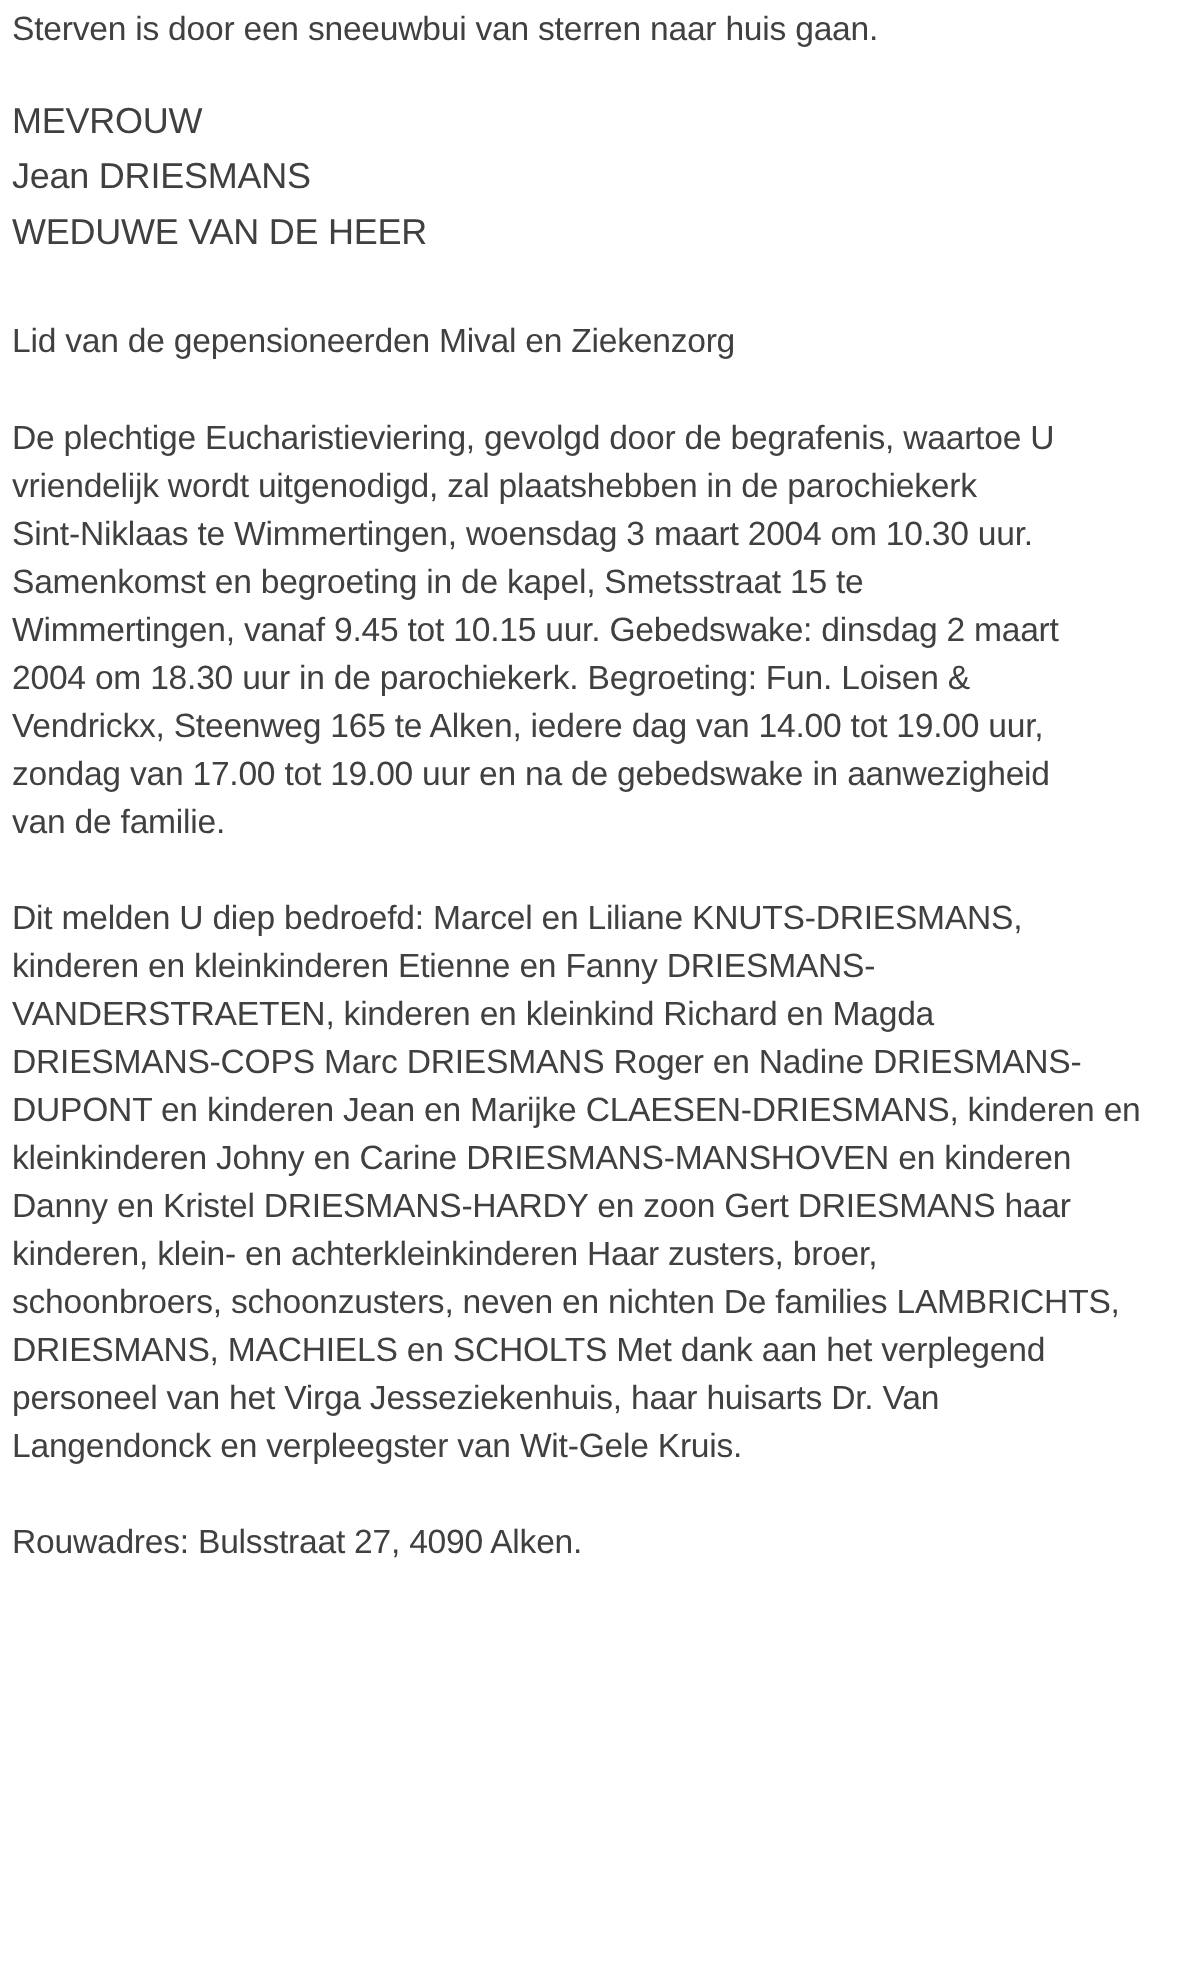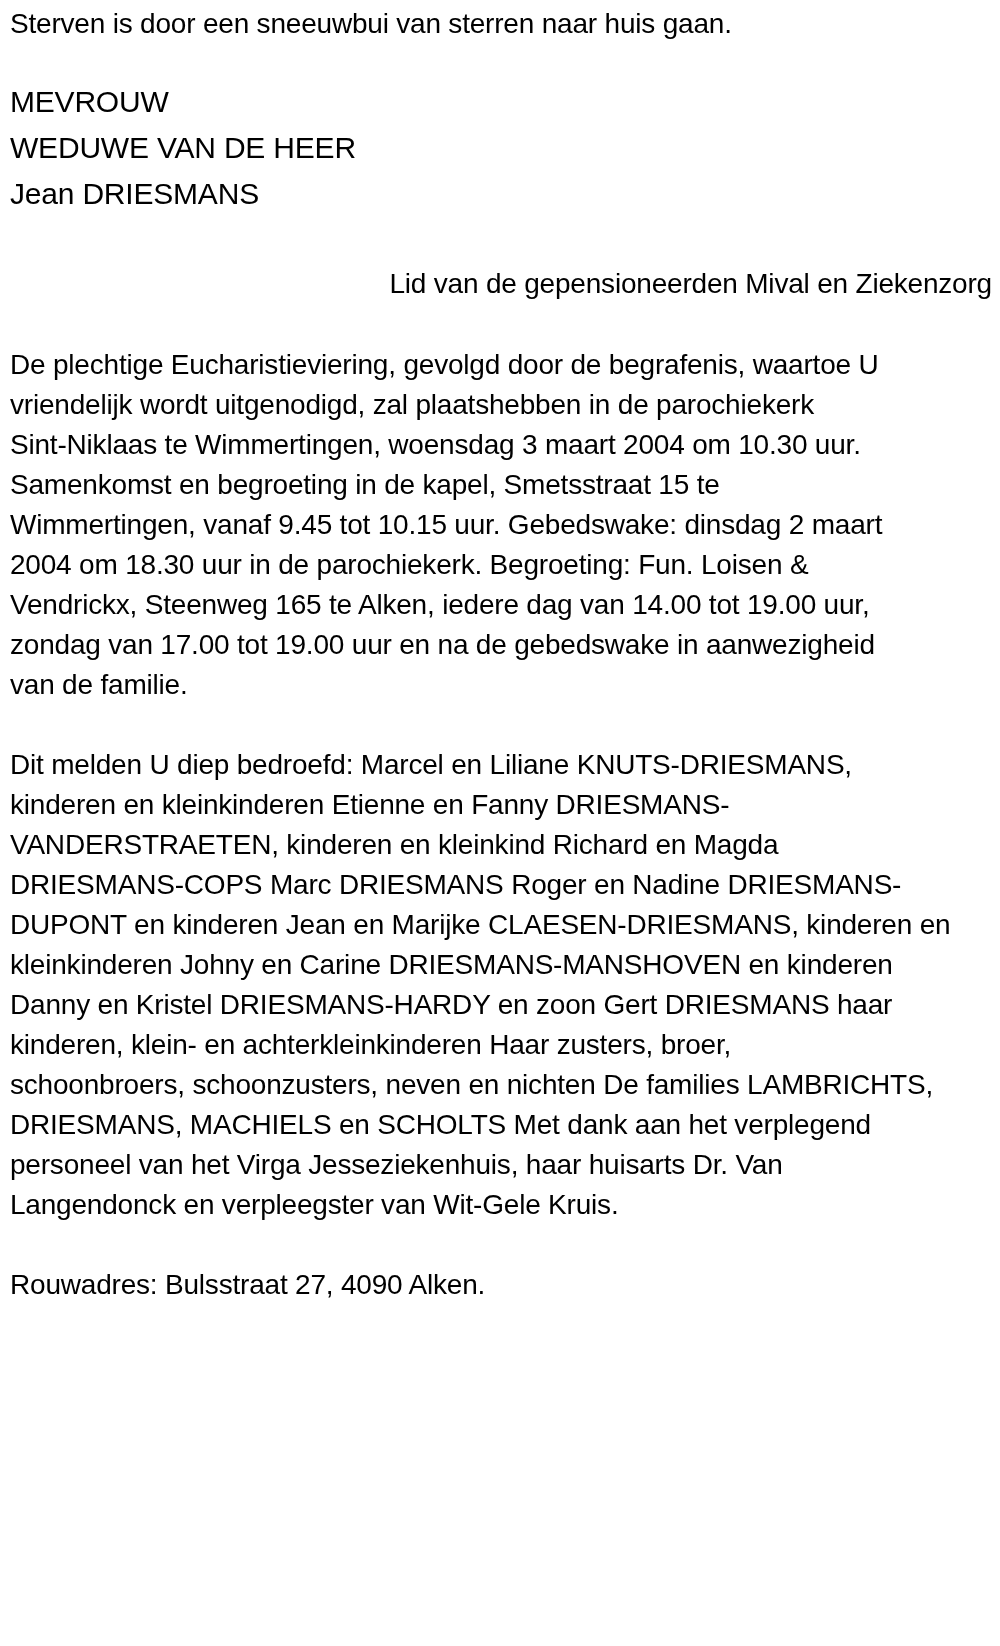--- a/index.html
+++ b/index.html
@@ -10,21 +10,21 @@
   .page {
     width: 1000px;
     height: 1646px;
     box-sizing: border-box;
     padding: 4px 8px 0 10px;
     overflow: hidden;
     background: #ffffff;
     font-family: "Liberation Sans", "DejaVu Sans", sans-serif;
     font-size: 28px;
     line-height: 40px;
-    color: #000000;
+    color: #404040;
     letter-spacing: -0.2px;
   }
   .page p {
     margin: 0;
   }
   .epigraph {
     margin-bottom: 35px !important;
   }
   .title-block {
     margin-bottom: 47px;
@@ -32,42 +32,41 @@
   .title-block p {
     font-size: 30px;
     line-height: 46px;
   }
   .deceased-name {
     font-weight: 700;
     font-size: 31px !important;
   }
   .membership {
     margin-bottom: 41px !important;
-    text-align: right;
   }
   .para {
     white-space: pre-line;
     margin-bottom: 40px !important;
   }
   .notice {
     margin-top: -3px !important;
     margin-bottom: 0 !important;
   }
 </style>
 </head>
 <body>
 
 <main class="page">
 
   <p class="epigraph">Sterven is door een sneeuwbui van sterren naar huis gaan.</p>
 
   <div class="title-block">
     <p>MEVROUW</p>
+    <p>Jean DRIESMANS</p>
     <p>WEDUWE VAN DE HEER</p>
-    <p>Jean DRIESMANS</p>
   </div>
 
   <p class="membership">Lid van de gepensioneerden Mival en Ziekenzorg</p>
 
 
   <p class="para">De plechtige Eucharistieviering, gevolgd door de begrafenis, waartoe U
 vriendelijk wordt uitgenodigd, zal plaatshebben in de parochiekerk
 Sint-Niklaas te Wimmertingen, woensdag 3 maart 2004 om 10.30 uur.
 Samenkomst en begroeting in de kapel, Smetsstraat 15 te
 Wimmertingen, vanaf 9.45 tot 10.15 uur. Gebedswake: dinsdag 2 maart

